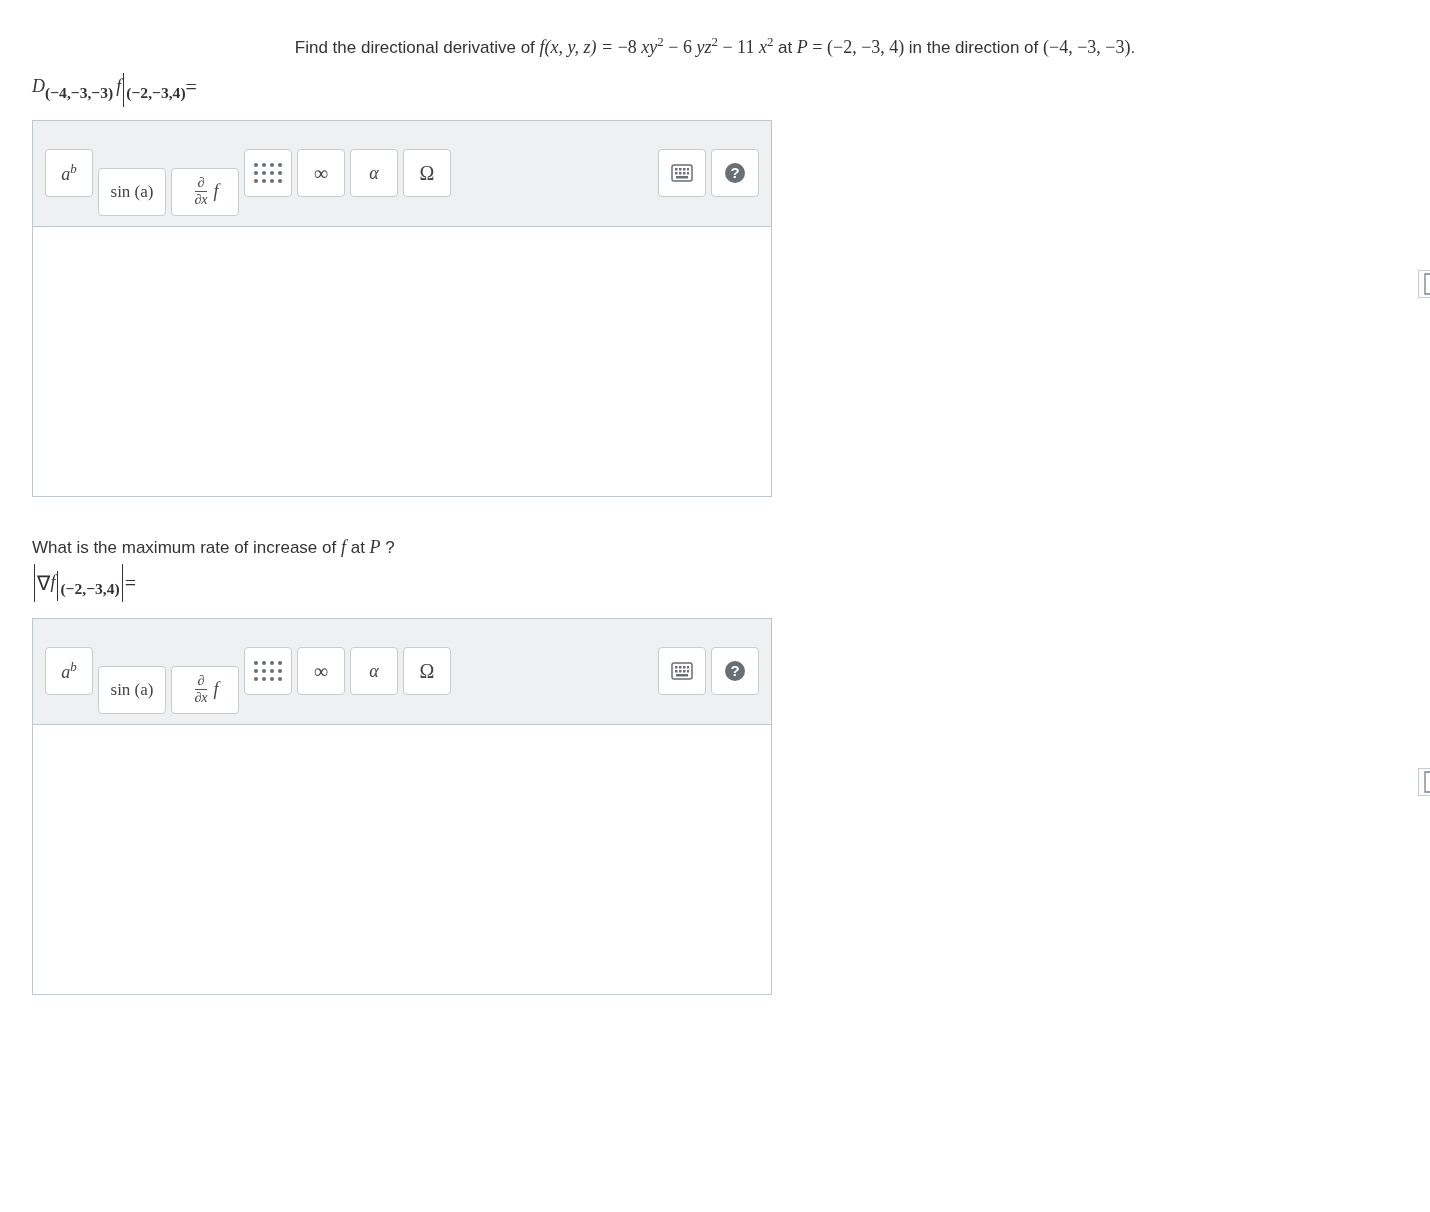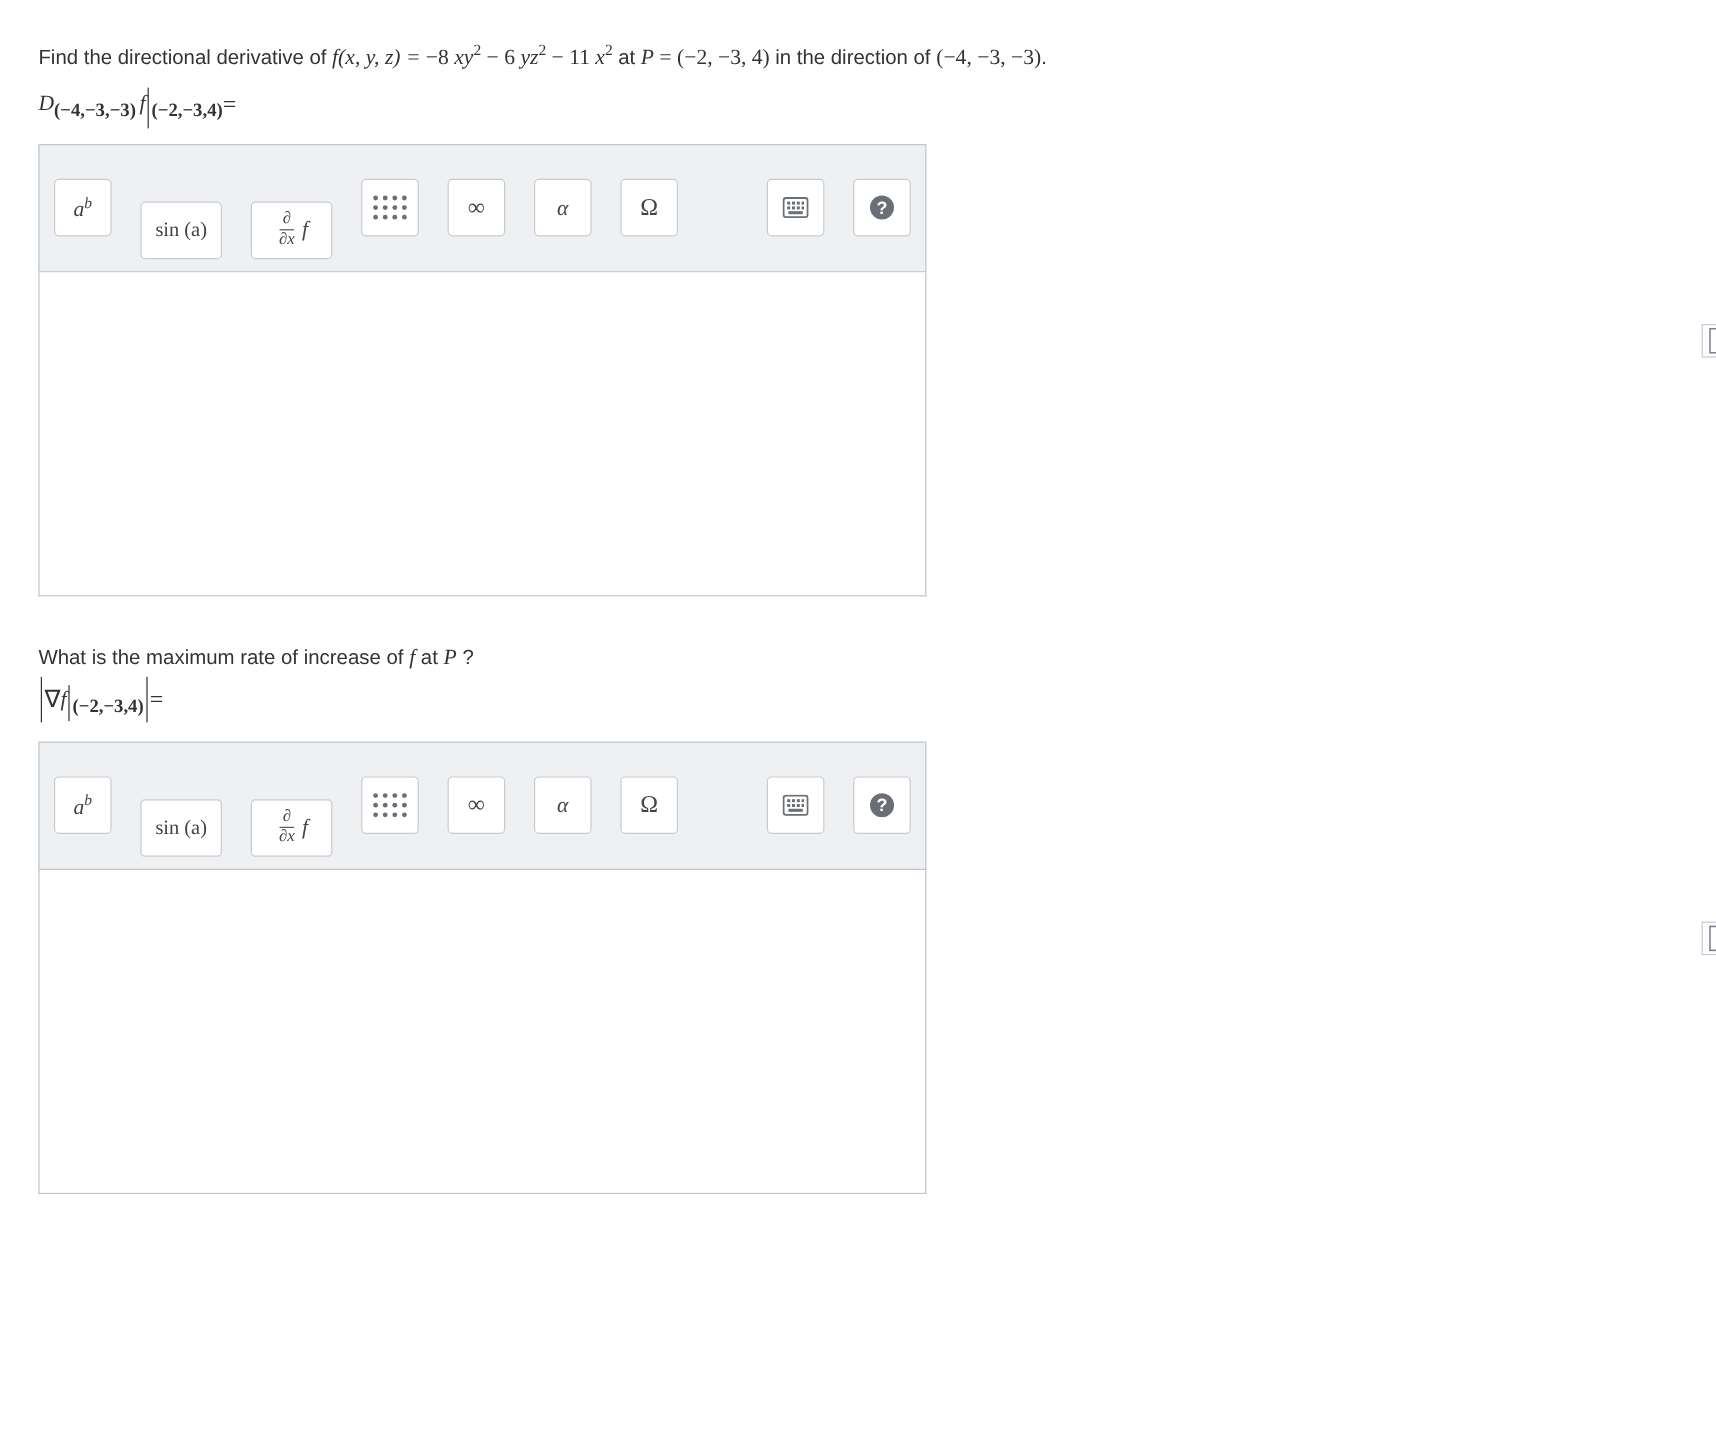--- a/index.html
+++ b/index.html
@@ -10,20 +10,21 @@
       font-size: 16px;
       color: #333;
       margin: 0;
       padding: 32px;
       background: #fff;
     }
     .problem-text {
       font-size: 17px;
       margin-bottom: 8px;
       line-height: 1.6;
+      text-align: center;
     }
     .math {
       font-family: 'Times New Roman', Times, serif;
       font-style: italic;
       font-size: 18px;
     }
     .math-upright {
       font-family: 'Times New Roman', Times, serif;
       font-style: normal;
     }
@@ -65,21 +66,21 @@
     .editor-wrapper {
       position: relative;
       margin-bottom: 40px;
     }
     .toolbar {
       background: #eef0f2;
       border: 1px solid #bfc6cc;
       padding: 10px 12px;
       display: flex;
       align-items: center;
-      gap: 24px;
+      gap: 5px;
       width: 740px;
     }
     .tool-btn {
       background: #fff;
       border: 1px solid #c7ccd1;
       border-radius: 4px;
       min-width: 48px;
       height: 48px;
       display: flex;
       align-items: center;

